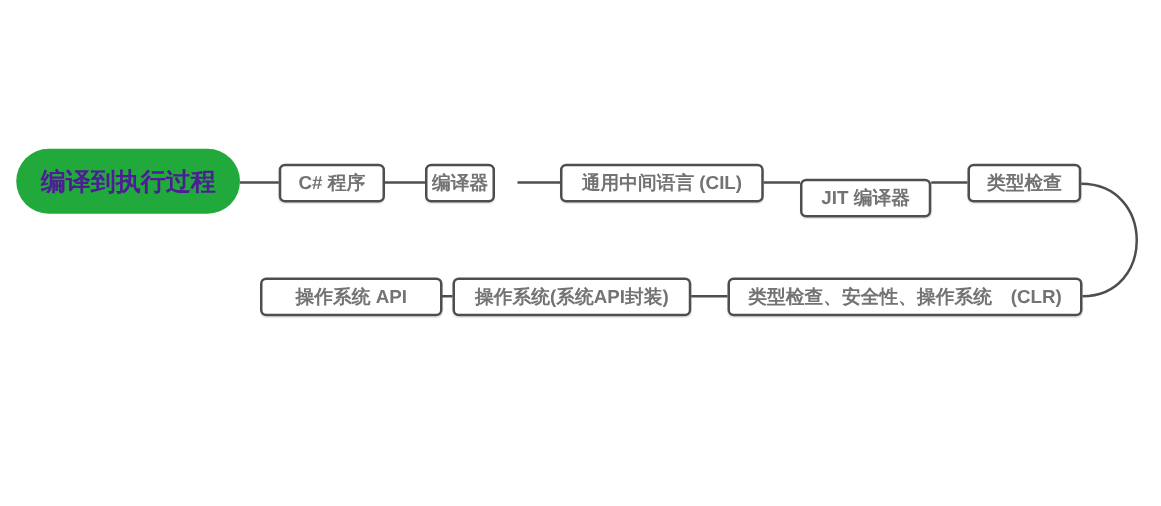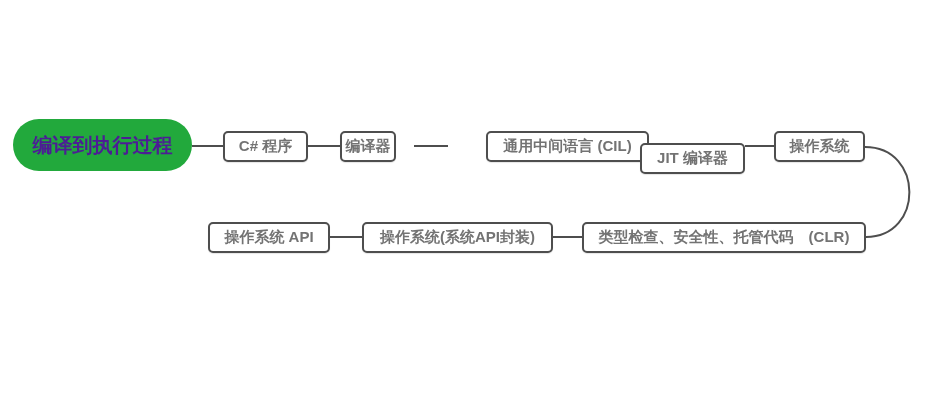--- a/index.html
+++ b/index.html
@@ -58,25 +58,25 @@
     justify-content: center;
     font-size: 20px;
     font-weight: bold;
     color: #4c1d95;
     white-space: nowrap;
     cursor: default;
   }
   
   .n-csharp   { left: 223px; top: 131px; width:  85px; height: 31px; }
   .n-compiler { left: 340px; top: 131px; width:  56px; height: 31px; }
-  .n-cil      { left: 448px; top: 131px; width: 163px; height: 31px; margin-left: 38px; }
+  .n-cil      { left: 448px; top: 131px; width: 163px; height: 31px; }
   .n-jit      { left: 640px; top: 131px; width: 105px; height: 31px; margin-top: 12px; }
   .n-managed  { left: 774px; top: 131px; width:  91px; height: 31px; }
   
-  .n-osapi    { left: 208px; top: 222px; width: 122px; height: 31px; }
+  .n-osapi    { left: 208px; top: 222px; width: 146px; height: 31px; }
   .n-lib      { left: 362px; top: 222px; width: 191px; height: 31px; }
   .n-clr      { left: 582px; top: 222px; width: 284px; height: 31px; }
 </style>
 </head>
 <body>
 
 <div class="canvas">
 
   <svg class="connectors" viewBox="0 0 929 405" xmlns="http://www.w3.org/2000/svg">
     <path d="M192 146 H223"></path>
@@ -103,28 +103,28 @@
 
   <div class="node n-cil">
     <span>通用中间语言 (CIL)</span>
   </div>
 
   <div class="node n-jit">
     <span>JIT 编译器</span>
   </div>
 
   <div class="node n-managed">
-    <span>操作系统</span>
+    <span>类型检查</span>
   </div>
 
   <div class="node n-osapi">
     <span>操作系统 API</span>
   </div>
 
   <div class="node n-lib">
     <span>操作系统(系统API封装)</span>
   </div>
 
   <div class="node n-clr">
-    <span>类型检查、安全性、托管代码　(CLR)</span>
+    <span>类型检查、安全性、操作系统　(CLR)</span>
   </div>
 
 </div>
 
 </body></html>

